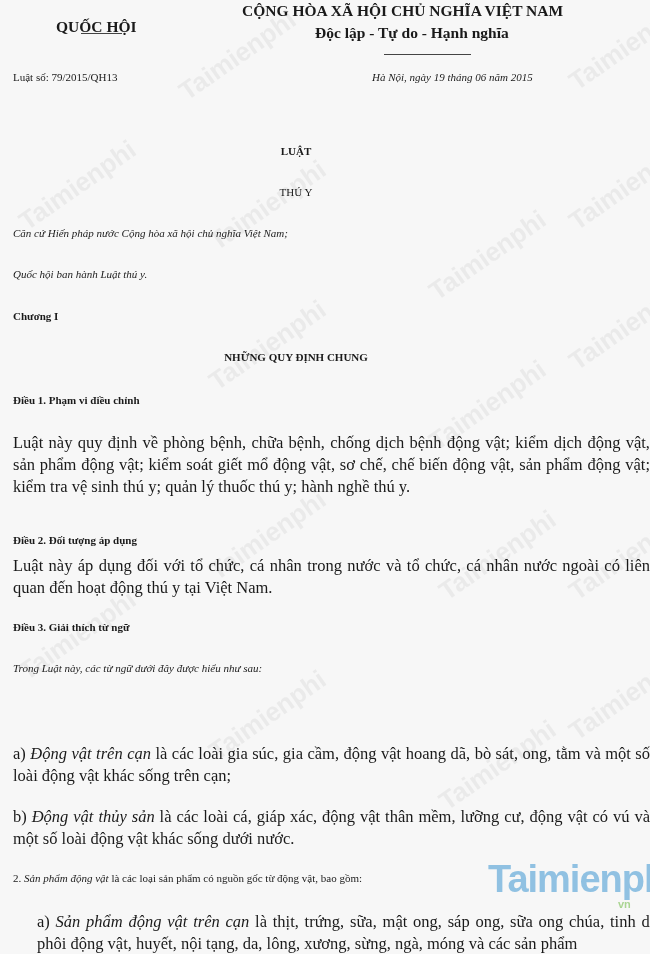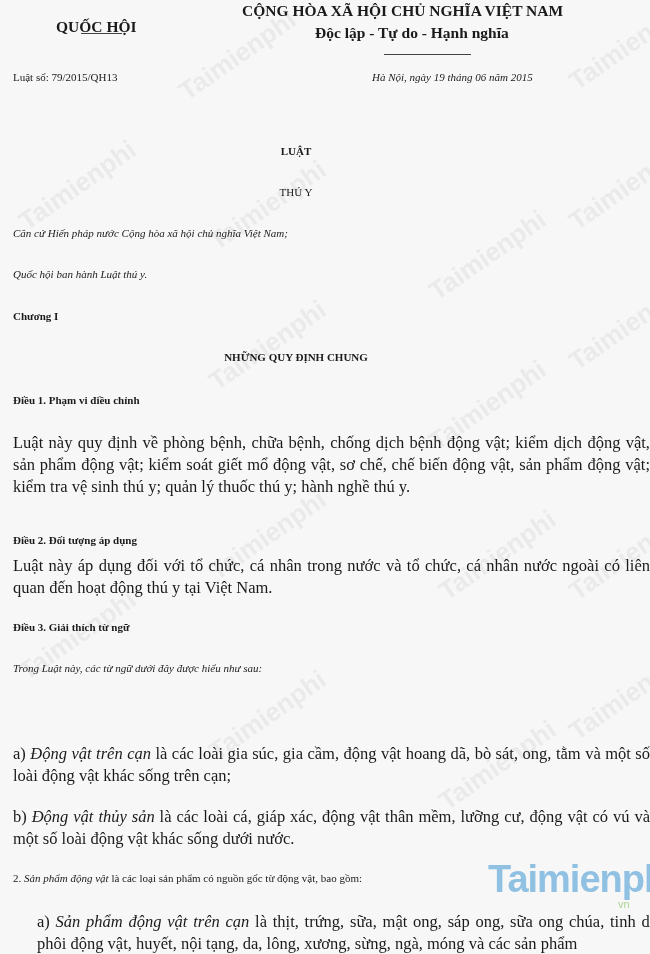--- a/index.html
+++ b/index.html
@@ -30,21 +30,21 @@
     }
     .logo {
       position: absolute; left: 488px; top: 858px;
       font-family: "Liberation Sans", sans-serif;
       font-size: 38px; font-weight: bold; color: rgba(60,150,210,0.55);
       letter-spacing: -1px; pointer-events: none;
     }
     .logo-vn {
       position: absolute; left: 618px; top: 898px;
       font-family: "Liberation Sans", sans-serif;
-      font-size: 11px; color: rgba(120,190,80,0.6); pointer-events: none;
+      font-size: 11px; color: rgba(120,190,80,0.6); pointer-events: none; font-weight: bold;
     }
   </style>
 </head>
 <body>
 
 <div class="page">
 
   <div class="watermark" style="left:170px;top:40px;">Taimienphi</div>
   <div class="watermark" style="left:560px;top:30px;">Taimienphi</div>
   <div class="watermark" style="left:10px;top:170px;">Taimienphi</div>

